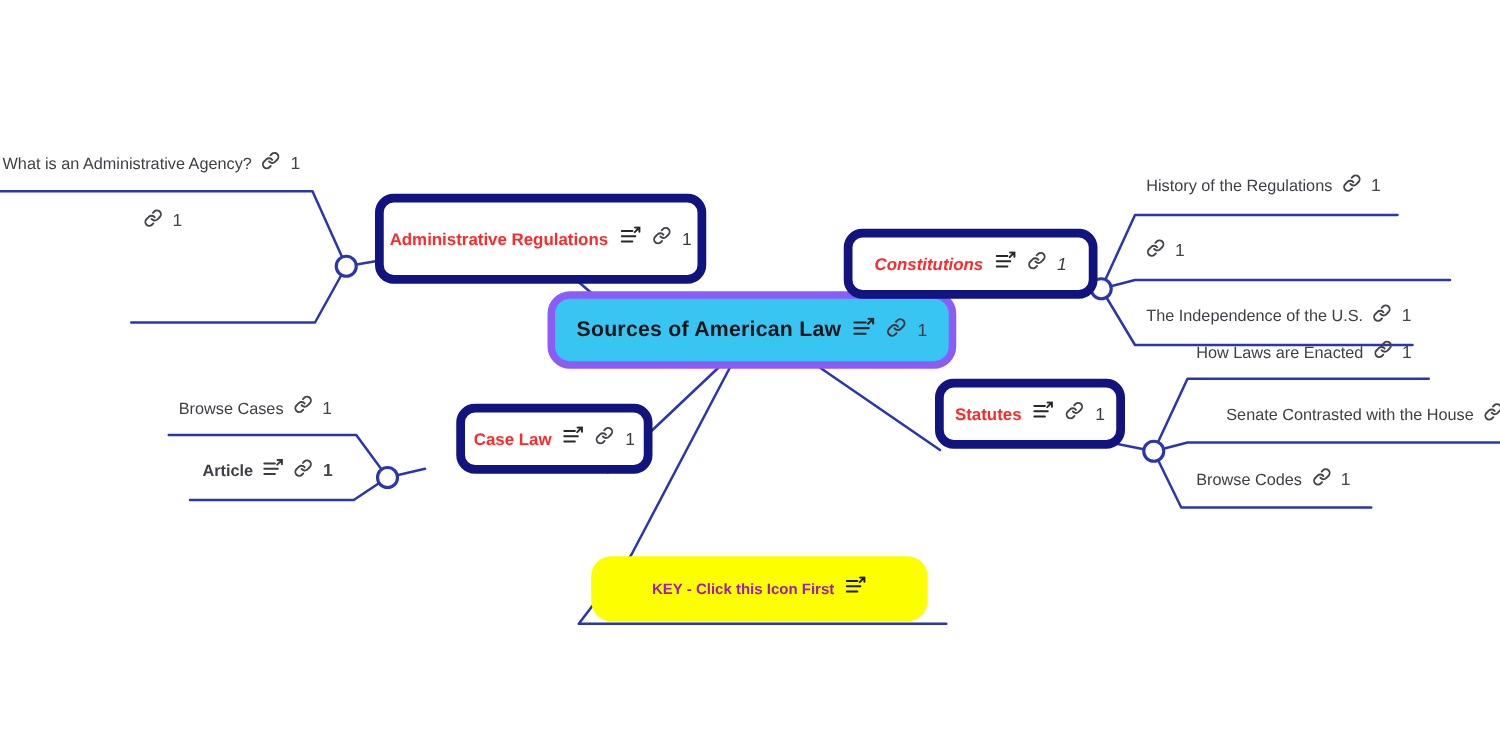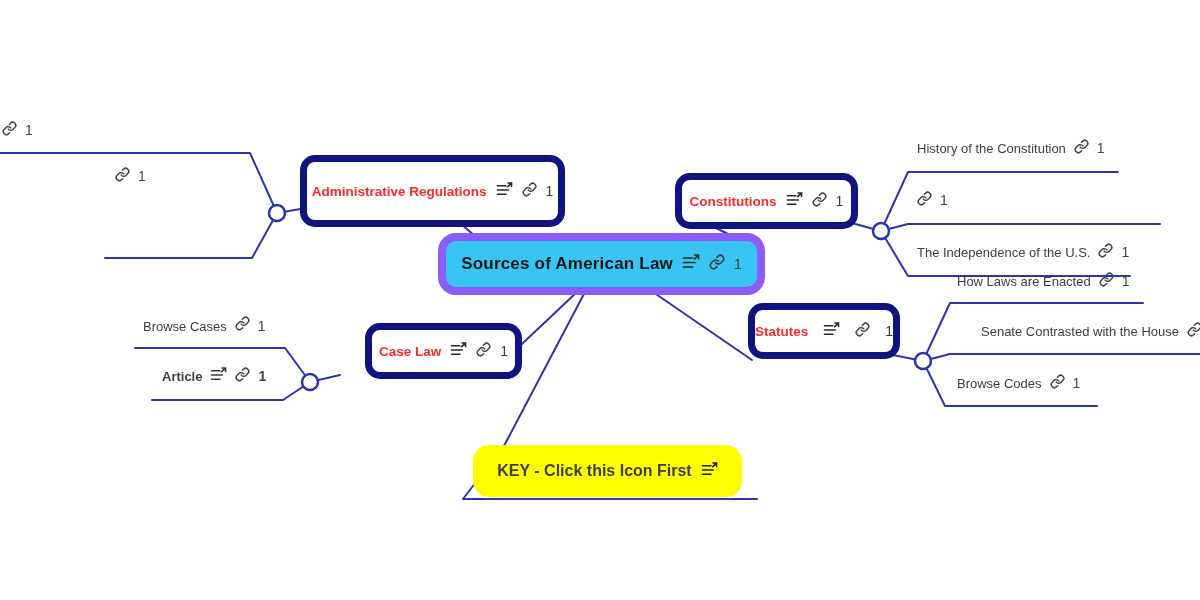--- a/index.html
+++ b/index.html
@@ -7,25 +7,25 @@
     position:relative;width:1200px;height:600px;overflow:hidden;background:#ffffff;
     font-family:"Liberation Sans","DejaVu Sans",sans-serif;
   }
   #wires{position:absolute;left:0;top:0;z-index:1;}
   .node{
     position:absolute;z-index:2;box-sizing:border-box;
     display:flex;align-items:center;justify-content:center;gap:9px;
     border-radius:16px;
   }
   .boxed{background:#ffffff;border:7px solid #11137f;border-radius:15px;}
-  .central{background:#38c5f2;border:8px solid #8b5cf6;border-radius:18px;}
+  .central{background:#38c5f2;border:6px solid #8b5cf6;border-radius:18px;}
   .keynode{background:#fdff00;border:none;border-radius:16px;}
   .central .title{font-size:17px;font-weight:bold;color:#15151a;letter-spacing:.2px;}
   .boxed .title{font-size:13.5px;font-weight:bold;color:#fa2b2b;}
-  .keynode .title{font-size:16px;font-weight:bold;color:#404040;}
+  .keynode .title{font-size:12px;font-weight:bold;color:#a21caf;}
   .leaf{
     position:absolute;z-index:2;display:flex;align-items:center;gap:8px;
     font-size:13px;color:#3e3e46;white-space:nowrap;
   }
   .leaf .txt{white-space:nowrap;}
   .leaf .wrap{white-space:normal;width:103px;line-height:15.5px;}
   .cnt{font-size:14px;color:#44444a;}
   .node .cnt{font-size:14px;color:#3a3a40;}
   .ic{display:inline-block;vertical-align:middle;}
 </style>
@@ -108,21 +108,21 @@
       <svg width="15" height="15" viewBox="0 0 24 24">
           <g stroke="#44444a" stroke-width="2.4" fill="none" stroke-linecap="round" stroke-linejoin="round">
             <path d="M10 13a5 5 0 0 0 7.54.54l3-3a5 5 0 0 0-7.07-7.07l-1.72 1.71"></path>
             <path d="M14 11a5 5 0 0 0-7.54-.54l-3 3a5 5 0 0 0 7.07 7.07l1.71-1.71"></path>
           </g>
         </svg>
     </span>
     <span class="cnt">1</span>
   </div>
 
-  <div class="node boxed" style="left:675px;top:173px;width:183px;height:56px;">
+  <div class="node boxed" style="left:675px;top:183px;width:203px;height:56px;font-style:italic;">
     <span class="title">Constitutions</span>
     <span class="ic">
       <svg width="17" height="15" viewBox="0 0 18 16">
           <g stroke="#26262b" stroke-width="1.7" fill="none" stroke-linecap="round">
             <line x1="1.5" y1="4" x2="10.5" y2="4"></line>
             <line x1="1.5" y1="8.5" x2="13" y2="8.5"></line>
             <line x1="1.5" y1="13" x2="10.5" y2="13"></line>
             <path d="M 12.5 5 L 16.3 1.2 M 12.8 1 L 16.5 1 L 16.5 4.7"></path>
           </g>
         </svg>
@@ -131,21 +131,21 @@
       <svg width="15" height="15" viewBox="0 0 24 24">
           <g stroke="#44444a" stroke-width="2.4" fill="none" stroke-linecap="round" stroke-linejoin="round">
             <path d="M10 13a5 5 0 0 0 7.54.54l3-3a5 5 0 0 0-7.07-7.07l-1.72 1.71"></path>
             <path d="M14 11a5 5 0 0 0-7.54-.54l-3 3a5 5 0 0 0 7.07 7.07l1.71-1.71"></path>
           </g>
         </svg>
     </span>
     <span class="cnt">1</span>
   </div>
 
-  <div class="node boxed" style="left:748px;top:303px;width:152px;height:56px;justify-content:space-between;">
+  <div class="node boxed" style="left:748px;top:303px;width:152px;height:56px;">
     <span class="title">Statutes</span>
     <span class="ic">
       <svg width="17" height="15" viewBox="0 0 18 16">
           <g stroke="#26262b" stroke-width="1.7" fill="none" stroke-linecap="round">
             <line x1="1.5" y1="4" x2="10.5" y2="4"></line>
             <line x1="1.5" y1="8.5" x2="13" y2="8.5"></line>
             <line x1="1.5" y1="13" x2="10.5" y2="13"></line>
             <path d="M 12.5 5 L 16.3 1.2 M 12.8 1 L 16.5 1 L 16.5 4.7"></path>
           </g>
         </svg>
@@ -192,20 +192,21 @@
             <line x1="1.5" y1="4" x2="10.5" y2="4"></line>
             <line x1="1.5" y1="8.5" x2="13" y2="8.5"></line>
             <line x1="1.5" y1="13" x2="10.5" y2="13"></line>
             <path d="M 12.5 5 L 16.3 1.2 M 12.8 1 L 16.5 1 L 16.5 4.7"></path>
           </g>
         </svg>
     </span>
   </div>
 
   <div class="leaf" style="left:2px;top:121px;">
+    <span class="txt">What is an Administrative Agency?</span>
     <span class="ic">
       <svg width="15" height="15" viewBox="0 0 24 24">
           <g stroke="#44444a" stroke-width="2.4" fill="none" stroke-linecap="round" stroke-linejoin="round">
             <path d="M10 13a5 5 0 0 0 7.54.54l3-3a5 5 0 0 0-7.07-7.07l-1.72 1.71"></path>
             <path d="M14 11a5 5 0 0 0-7.54-.54l-3 3a5 5 0 0 0 7.07 7.07l1.71-1.71"></path>
           </g>
         </svg>
     </span>
     <span class="cnt">1</span>
   </div>
@@ -216,21 +217,21 @@
           <g stroke="#44444a" stroke-width="2.4" fill="none" stroke-linecap="round" stroke-linejoin="round">
             <path d="M10 13a5 5 0 0 0 7.54.54l3-3a5 5 0 0 0-7.07-7.07l-1.72 1.71"></path>
             <path d="M14 11a5 5 0 0 0-7.54-.54l-3 3a5 5 0 0 0 7.07 7.07l1.71-1.71"></path>
           </g>
         </svg>
     </span>
     <span class="cnt">1</span>
   </div>
 
   <div class="leaf" style="left:917px;top:139px;">
-    <span class="txt">History of the Constitution</span>
+    <span class="txt">History of the Regulations</span>
     <span class="ic">
       <svg width="15" height="15" viewBox="0 0 24 24">
           <g stroke="#44444a" stroke-width="2.4" fill="none" stroke-linecap="round" stroke-linejoin="round">
             <path d="M10 13a5 5 0 0 0 7.54.54l3-3a5 5 0 0 0-7.07-7.07l-1.72 1.71"></path>
             <path d="M14 11a5 5 0 0 0-7.54-.54l-3 3a5 5 0 0 0 7.07 7.07l1.71-1.71"></path>
           </g>
         </svg>
     </span>
     <span class="cnt">1</span>
   </div>

